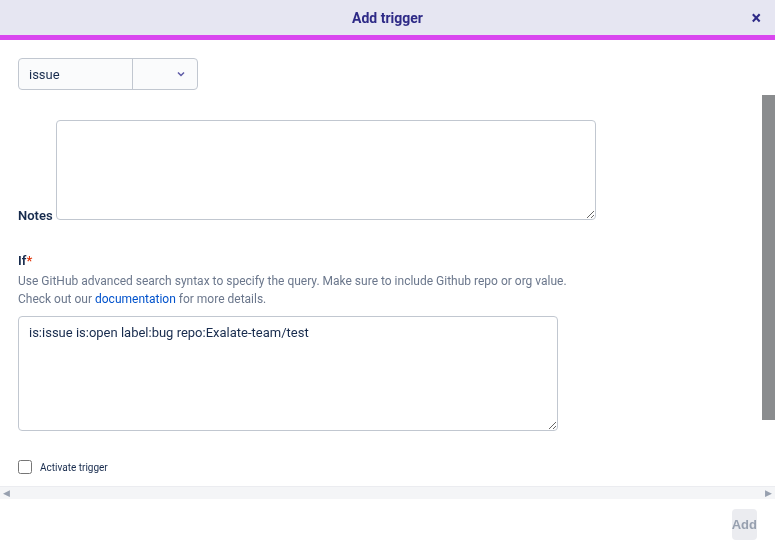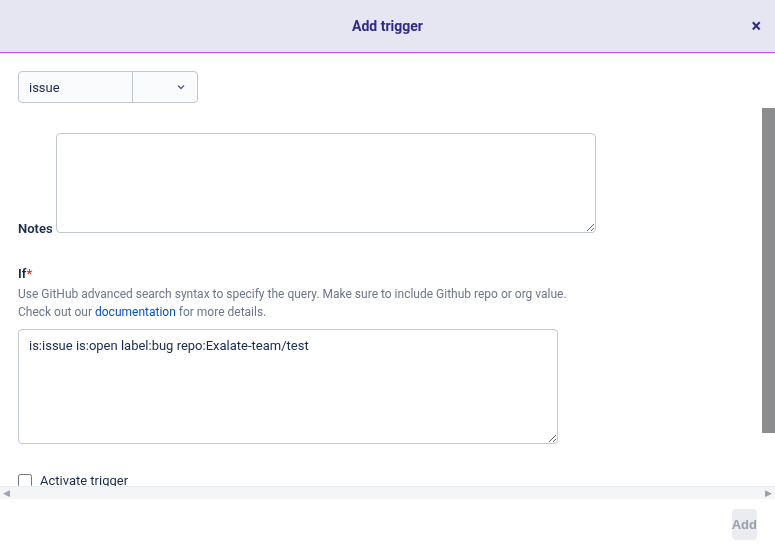--- a/index.html
+++ b/index.html
@@ -13,27 +13,27 @@
       color: #172b4d;
       width: 775px;
       height: 550px;
       overflow: hidden;
       display: flex;
       flex-direction: column;
       background: #fff;
     }
     .header {
       background: #e6e6f2;
-      height: 53px;
+      height: 40px;
       display: flex;
       align-items: center;
       justify-content: center;
       position: relative;
       flex-shrink: 0;
-      border-bottom: 1px solid #d946ef;
+      border-bottom: 5px solid #d946ef;
     }
     .header-title {
       color: #2e2a87;
       font-weight: 700;
       font-size: 14px;
     }
     .close-btn {
       position: absolute;
       right: 14px;
       top: 50%;
@@ -132,21 +132,21 @@
       align-items: center;
       gap: 8px;
       margin-top: 8px;
     }
     .checkbox-row input[type="checkbox"] {
       width: 14px;
       height: 14px;
       cursor: pointer;
     }
     .checkbox-row label {
-      font-size: 13px;
+      font-size: 10px;
       cursor: pointer;
       color: #172b4d;
     }
     .hscroll {
       height: 13px;
       background: #f4f5f7;
       border-top: 1px solid #ebecf0;
       position: relative;
       flex-shrink: 0;
       display: flex;

